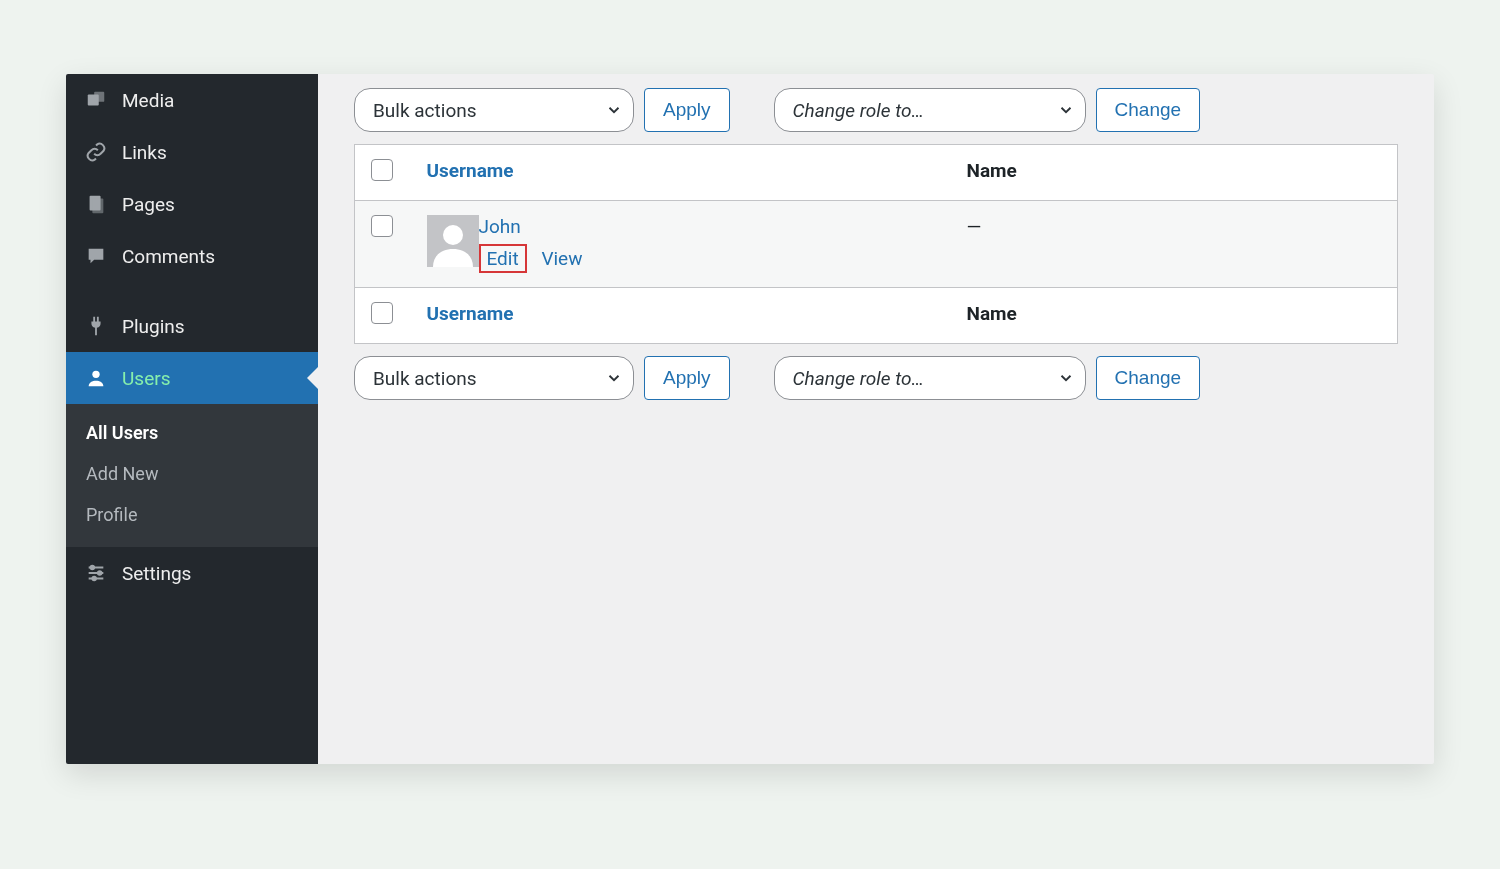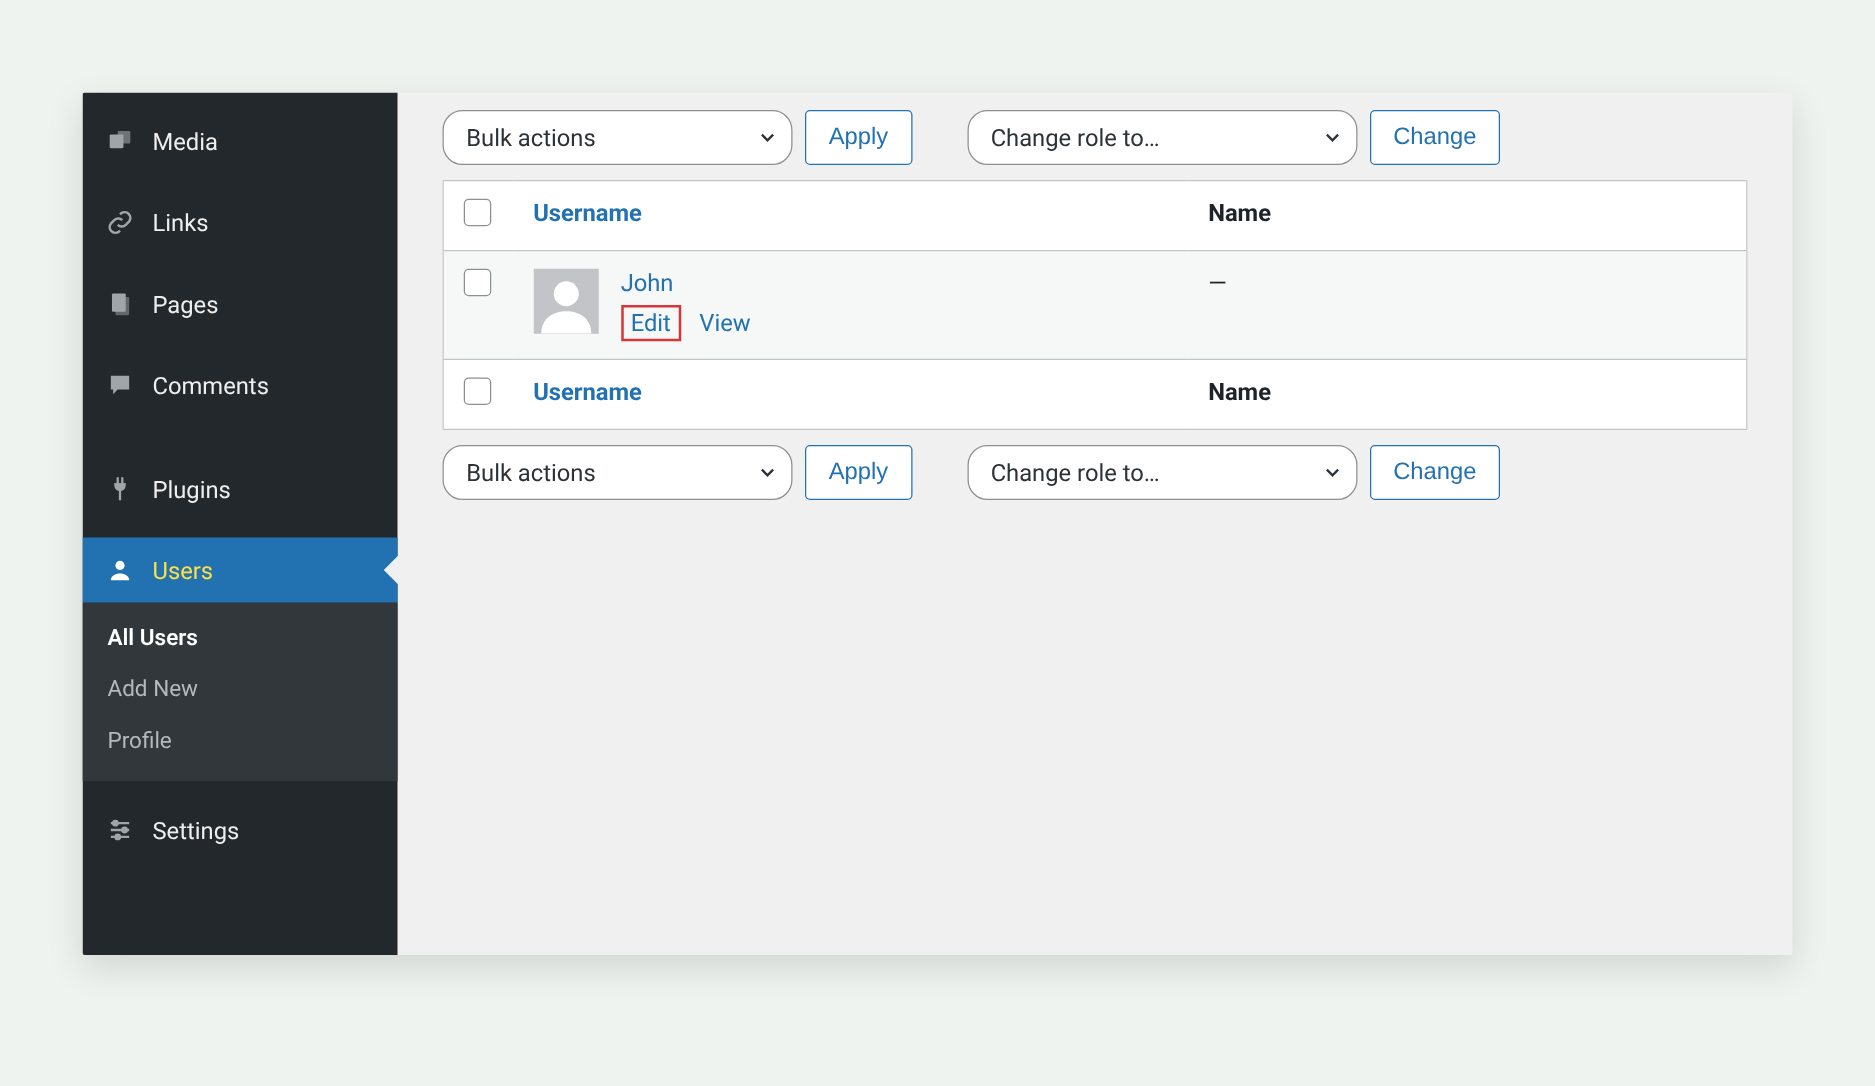--- a/index.html
+++ b/index.html
@@ -29,33 +29,32 @@
     flex-direction: column;
   }
   .menu-item {
     display: flex;
     align-items: center;
     gap: 14px;
     padding: 14px 18px;
     color: #eee;
     cursor: pointer;
     position: relative;
-    margin-top: 13px;
   }
   .menu-item .mi-icon {
     width: 24px;
     height: 24px;
     display: inline-flex;
     align-items: center;
     justify-content: center;
     color: #a0a5aa;
   }
   .menu-item.active {
     background: #2271b1;
-    color: #fde047;
+    color: #86efac;
   }
   .menu-item.active .mi-icon { color: #fff; }
   .menu-item.active::after {
     content: "";
     position: absolute;
     right: -1px;
     top: 50%;
     transform: translateY(-50%);
     border-top: 12px solid transparent;
     border-bottom: 12px solid transparent;
@@ -100,21 +99,21 @@
     border: 1px solid #8c8f94;
     border-radius: 16px;
     height: 44px;
     padding: 0 40px 0 18px;
     font-size: 19px;
     color: #2c3338;
     min-width: 0;
     cursor: pointer;
   }
   .select.bulk { width: 280px; }
-  .select.role { width: 312px; }
+  .select.role { width: 312px; font-style: italic; }
   .select .chev {
     position: absolute;
     right: 10px;
     top: 50%;
     transform: translateY(-50%);
     color: #2c3338;
   }
   .btn {
     display: inline-flex;
     align-items: center;
@@ -159,21 +158,20 @@
     height: 22px;
     border: 1px solid #8c8f94;
     border-radius: 4px;
     background: #fff;
     display: inline-block;
     cursor: pointer;
   }
   .user-cell {
     display: flex;
     align-items: flex-start;
-    gap: 18px;
   }
   .avatar {
     width: 52px;
     height: 52px;
     background: #c3c4c7;
     display: inline-flex;
     align-items: flex-end;
     justify-content: center;
     overflow: hidden;
   }

